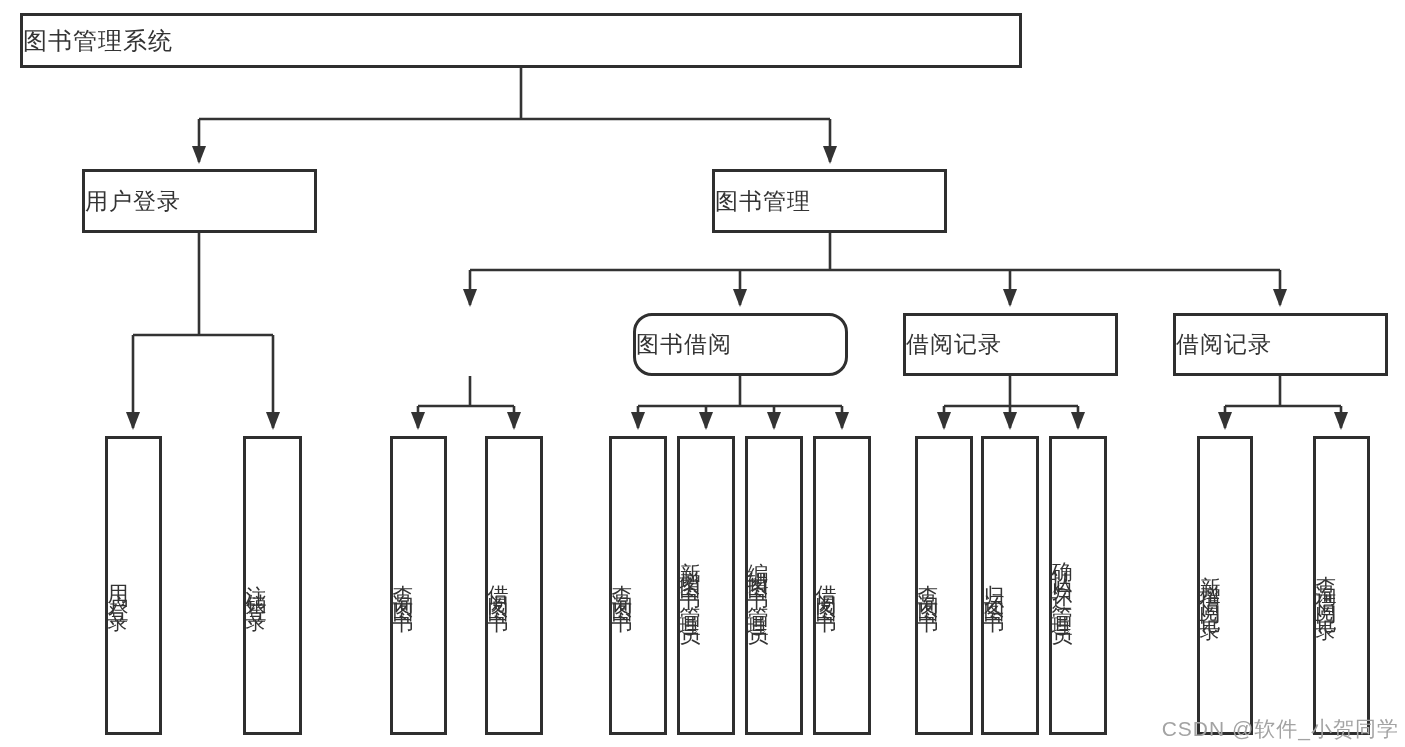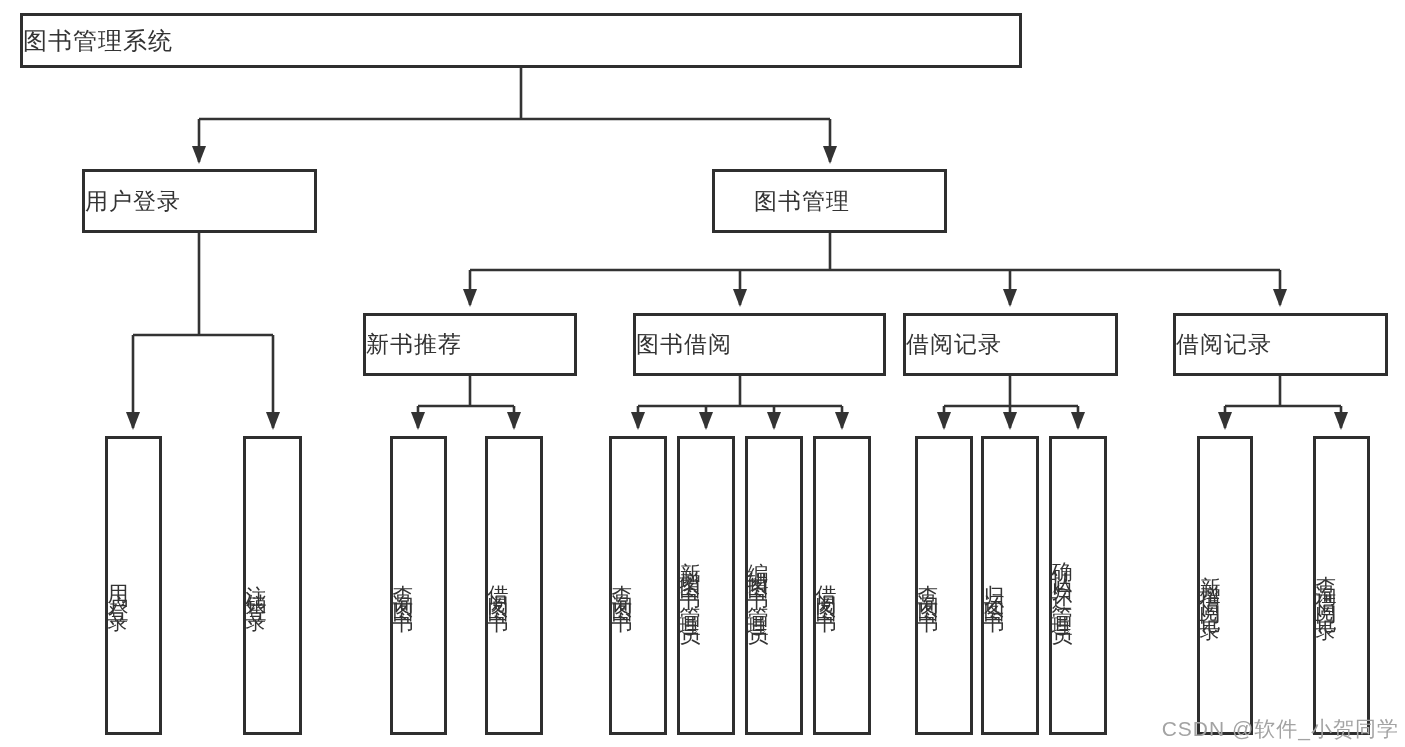--- a/index.html
+++ b/index.html
@@ -87,28 +87,25 @@
     <path class="ar" d="M1341,406 V428"></path>
   </svg>
 
   <div class="box h root" style="left:20px;top:13px;width:1002px;height:55px;">
     <span>图书管理系统</span>
   </div>
 
   <div class="box h" style="left:82px;top:169px;width:235px;height:64px;">
     <span>用户登录</span>
   </div>
-  <div class="box h" style="left:712px;top:169px;width:235px;height:64px;padding-left:39px;">
+  <div class="box h" style="left:712px;top:169px;width:235px;height:64px;">
     <span>图书管理</span>
   </div>
 
-  <div class="box h" style="left:363px;top:313px;width:214px;height:63px;">
-    <span>新书推荐</span>
-  </div>
-  <div class="box h" style="left:633px;top:313px;width:253px;height:63px;">
+  <div class="box h" style="left:633px;top:313px;width:215px;height:63px;border-radius:19px;">
     <span>图书借阅</span>
   </div>
   <div class="box h" style="left:903px;top:313px;width:215px;height:63px;">
     <span>借阅记录</span>
   </div>
   <div class="box h" style="left:1173px;top:313px;width:215px;height:63px;">
     <span>借阅记录</span>
   </div>
 
   <div class="box v" style="left:105px;top:436px;width:57px;height:299px;">

